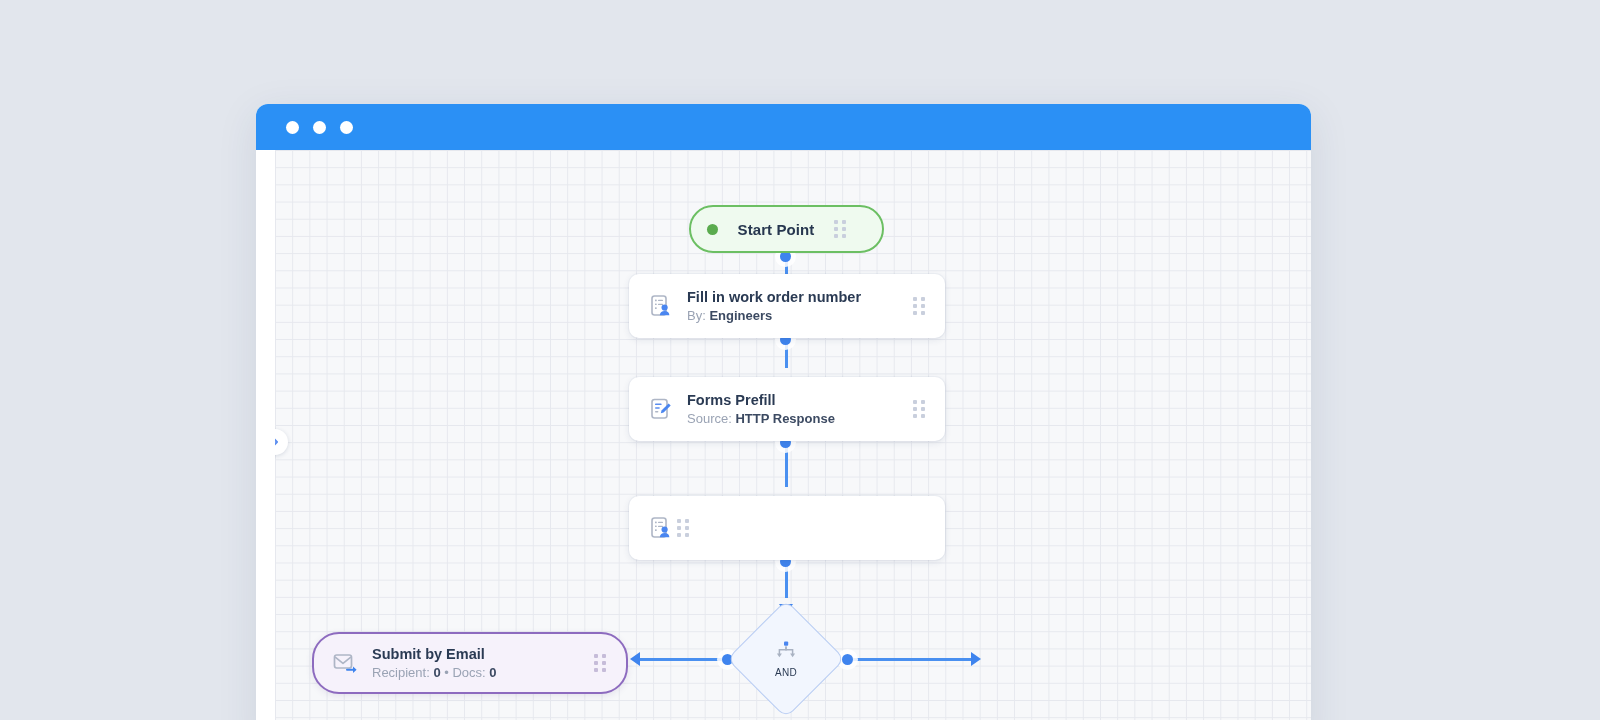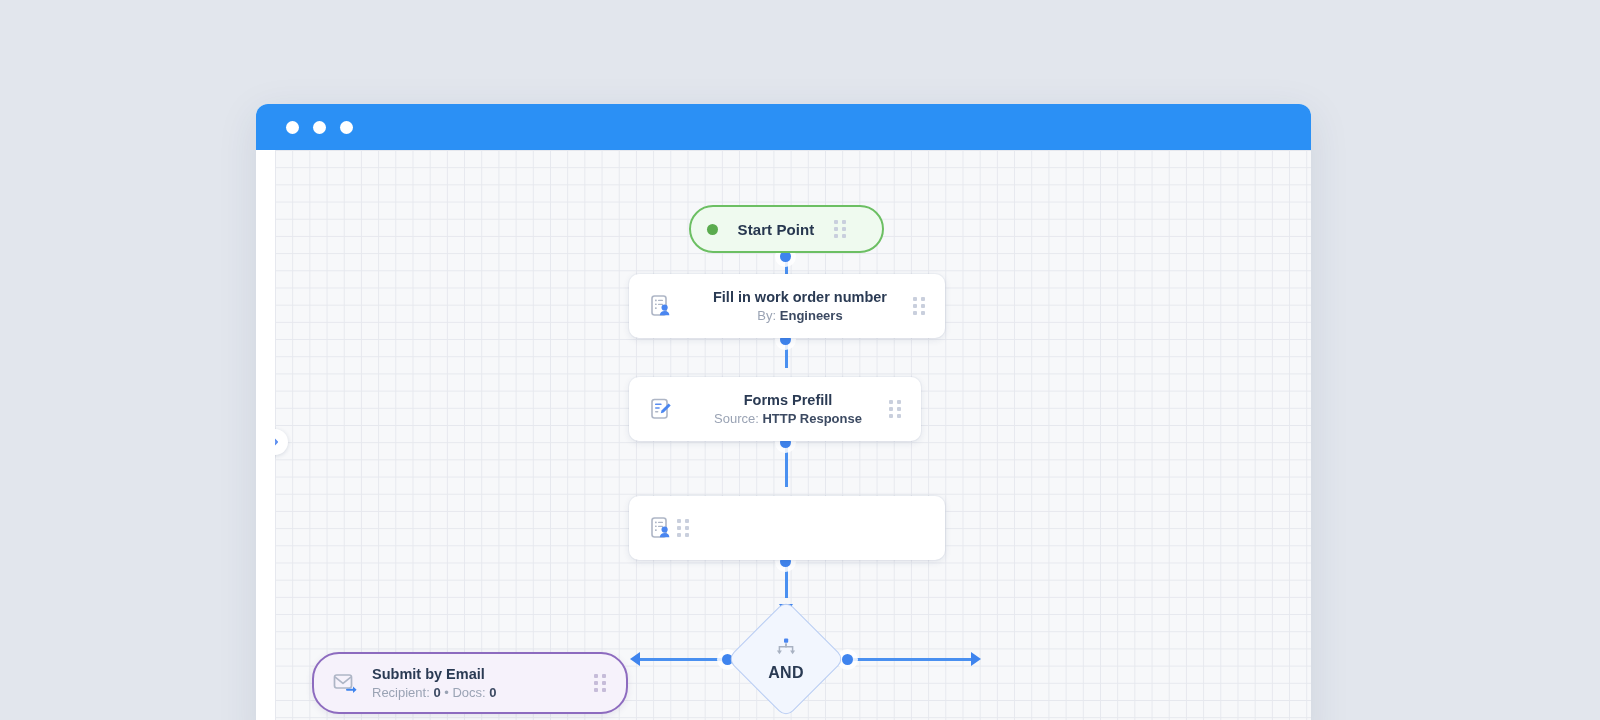--- a/index.html
+++ b/index.html
@@ -90,24 +90,23 @@
     letter-spacing: .1px;
   }
 
   
   .card {
     background: #ffffff;
     border-radius: 10px;
     box-shadow: 0 2px 7px rgba(40,60,100,.10), 0 0 0 1px rgba(40,60,100,.035);
     display: flex; align-items: center;
     cursor: pointer;
-    text-align: center;
   }
   .card-a { left: 354px; top: 124px; width: 316px; height: 64px; }
-  .card-b { left: 354px; top: 227px; width: 292px; height: 64px; }
+  .card-b { left: 354px; top: 227px; width: 316px; height: 64px; }
   .card-c { left: 354px; top: 346px; width: 316px; height: 64px; }
 
   .card-icon {
     flex: 0 0 32px;
     width: 32px; height: 32px;
     margin-left: 16px;
     display: flex; align-items: center; justify-content: center;
   }
   .card-text { flex: 1 1 auto; margin-left: 10px; min-width: 0; }
   .card-title {
@@ -135,21 +134,21 @@
 
   
   .card-purple {
     background: #f6f2fb;
     border: 2px solid #8d6bbf;
     border-radius: 10px;
     box-shadow: 0 2px 7px rgba(70,50,120,.10);
     display: flex; align-items: center;
     cursor: pointer;
   }
-  .card-email { left: 37px; top: 502px; width: 316px; height: 62px; border-radius: 27px; }
+  .card-email { left: 37px; top: 482px; width: 316px; height: 62px; border-radius: 27px; }
   .card-upload { left: 705px; top: 482px; width: 316px; height: 62px; }
   .card-purple .handle i { background: #c6bcd9; }
   .card-purple .card-title { font-size: 14.5px; }
 
   
   .and-node {
     left: 452px; top: 450px;
     width: 118px; height: 118px;
     display: flex; align-items: center; justify-content: center;
     cursor: pointer;
@@ -163,21 +162,21 @@
     border: 1.5px solid #b9cdf3;
     border-radius: 10px;
     transform: rotate(45deg);
   }
   .and-inner {
     position: relative;
     display: flex; flex-direction: column; align-items: center;
     gap: 3px;
   }
   .and-label {
-    font-size: 16px; font-weight: 700; color: #2a3a53; letter-spacing: .3px;
+    font-size: 10px; font-weight: 400; color: #2a3a53; letter-spacing: .3px;
   }
 
   
   .conn { position: absolute; z-index: 3; }
   .conn-line { position: absolute; background: #4a90f0; }
   .v-line { width: 2.5px; }
   .h-line { height: 2.5px; }
 
   .endpoint {
     position: absolute;

